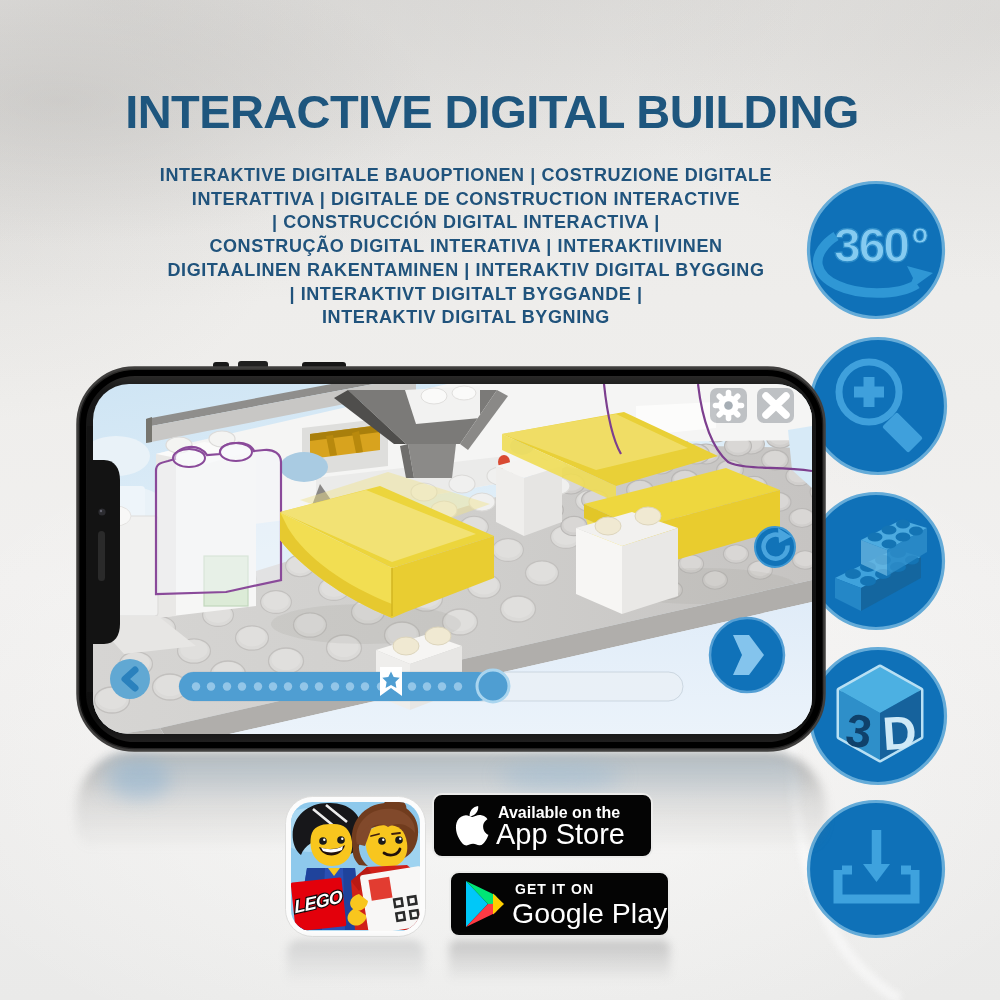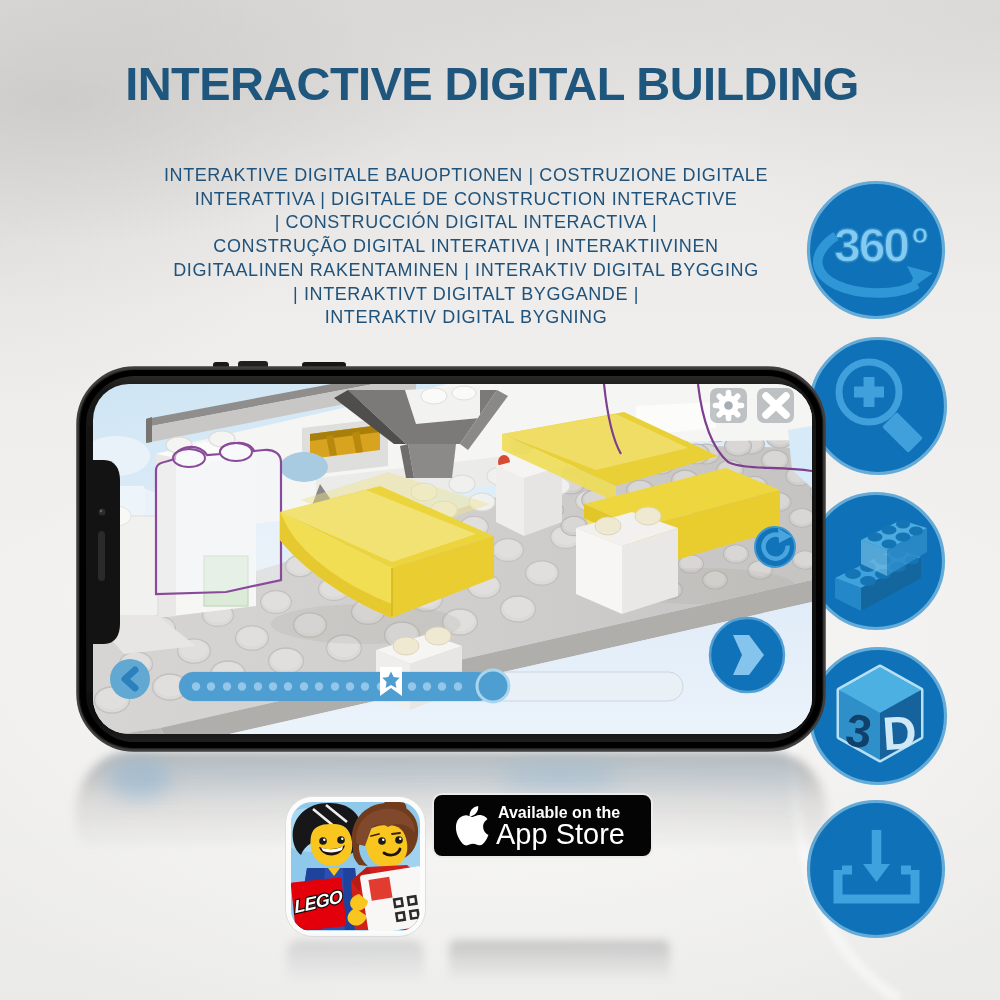--- a/index.html
+++ b/index.html
@@ -6,23 +6,23 @@
 #page{position:relative;width:1000px;height:1000px;overflow:hidden;
  background:
   radial-gradient(520px 200px at 6% 10%, rgba(170,168,165,0.32), rgba(170,168,165,0) 72%),
   radial-gradient(1100px 500px at 12% 0%, rgba(176,174,171,0.30), rgba(176,174,171,0) 62%),
   radial-gradient(800px 360px at 60% -4%, rgba(189,187,184,0.28), rgba(189,187,184,0) 66%),
   radial-gradient(620px 420px at 100% 2%, rgba(189,187,184,0.30), rgba(189,187,184,0) 62%),
   radial-gradient(500px 300px at -2% 24%, rgba(196,194,191,0.22), rgba(196,194,191,0) 60%),
   radial-gradient(900px 500px at 50% 74%, rgba(252,252,251,0.75), rgba(252,252,251,0) 70%),
   linear-gradient(180deg,#eae9e7 0%,#edecea 20%,#efeeec 40%,#f1f0ef 58%,#eeedec 76%,#eaeae9 100%)}
 .abs{position:absolute}
-#title{left:0;top:56px;width:984px;text-align:center;font-weight:bold;
+#title{left:0;top:84px;width:984px;text-align:center;font-weight:bold;
  font-size:47px;letter-spacing:-0.6px;color:#1e567e;white-space:nowrap}
-#subs{left:0;top:164px;width:932px;text-align:center;font-weight:normal;
+#subs{left:0;top:164px;width:932px;text-align:center;font-weight:bold;
  font-size:18px;line-height:23.7px;letter-spacing:0.6px;color:#20537c}
 .badge{background:#040404;border-radius:10px;border:2px solid #ebebea;box-sizing:border-box}
 </style></head>
 <body>
 <div id="page">
 
 <div id="title" class="abs">INTERACTIVE DIGITAL BUILDING</div>
 
 <div id="subs" class="abs">INTERAKTIVE DIGITALE BAUOPTIONEN | COSTRUZIONE DIGITALE<br>INTERATTIVA | DIGITALE DE CONSTRUCTION INTERACTIVE<br>| CONSTRUCCIÓN DIGITAL INTERACTIVA |<br>CONSTRUÇÃO DIGITAL INTERATIVA | INTERAKTIIVINEN<br>DIGITAALINEN RAKENTAMINEN | INTERAKTIV DIGITAL BYGGING<br>| INTERAKTIVT DIGITALT BYGGANDE |<br>INTERAKTIV DIGITAL BYGNING</div>
 
@@ -540,17 +540,28 @@
 
 <div class="abs badge" style="left:432px;top:793px;width:221px;height:65px">
 <svg width="217" height="61" viewBox="0 0 217 61">
 <g transform="translate(13,6) scale(0.94)">
           <path d="M31.2 12.6 c2.4 -2.9 2.1 -6.3 1.9 -7.3 c-2.9 .2 -5.6 2 -7.1 4.1 c-1.4 1.9 -2.2 4.5 -1.9 7 c2.9 .1 5.4 -1.6 7.1 -3.8 Z M38.4 27.4 c-.1 -5.4 4.4 -7.9 4.6 -8.1 c-2.5 -3.7 -6.4 -4.2 -7.8 -4.3 c-3.3 -.3 -6.4 2 -8.1 2 c-1.7 0 -4.3 -1.9 -7 -1.9 c-3.6 .1 -6.9 2.1 -8.8 5.4 c-3.8 6.5 -1 16.1 2.7 21.4 c1.8 2.6 3.9 5.5 6.7 5.4 c2.7 -.1 3.7 -1.7 7 -1.7 c3.2 0 4.2 1.7 7 1.6 c2.9 -.1 4.8 -2.6 6.5 -5.2 c2 -2.9 2.9 -5.8 2.9 -6 c-.1 0 -5.6 -2.1 -5.7 -8.6 Z" fill="#fff"></path>
         </g>
 <text x="64" y="23" font-family="Liberation Sans,sans-serif" font-weight="bold" font-size="16" fill="#fff">Available on the</text>
 <text x="62" y="49" font-family="Liberation Sans,sans-serif" font-size="29" fill="#fff">App Store</text>
 </svg></div>
 
+<div class="abs badge" style="left:449px;top:871px;width:221px;height:66px">
+<svg width="217" height="62" viewBox="0 0 217 62">
+<g transform="translate(15,8)">
+<polygon points="0,0 0,46 22,23" fill="#00c8f8"></polygon>
+<polygon points="0,0 22,23 37,23.5 29,14" fill="#00e676"></polygon>
+<polygon points="0,46 22,23 37,22.5 29,32" fill="#ff3a44"></polygon>
+<polygon points="27,12.5 38,23 27,33.5" fill="#ffcf00"></polygon>
+</g>
+<text x="64" y="21" font-family="Liberation Sans,sans-serif" font-weight="bold" font-size="14" fill="#fff" letter-spacing="1">GET IT ON</text>
+<text x="61" y="50" font-family="Liberation Sans,sans-serif" font-size="28.5" fill="#fff">Google Play</text>
+</svg></div>
 
 <div class="abs" style="left:287px;top:940px;width:137px;height:52px;filter:blur(4px);opacity:0.40;
  background:linear-gradient(180deg,#a8aaac,rgba(180,180,180,0) 85%);border-radius:12px"></div>
 <div class="abs" style="left:449px;top:940px;width:221px;height:48px;filter:blur(4px);opacity:0.42;
  background:linear-gradient(180deg,#8c8c8d,rgba(150,150,150,0) 88%);border-radius:8px"></div>
 </div>
 </body></html>

